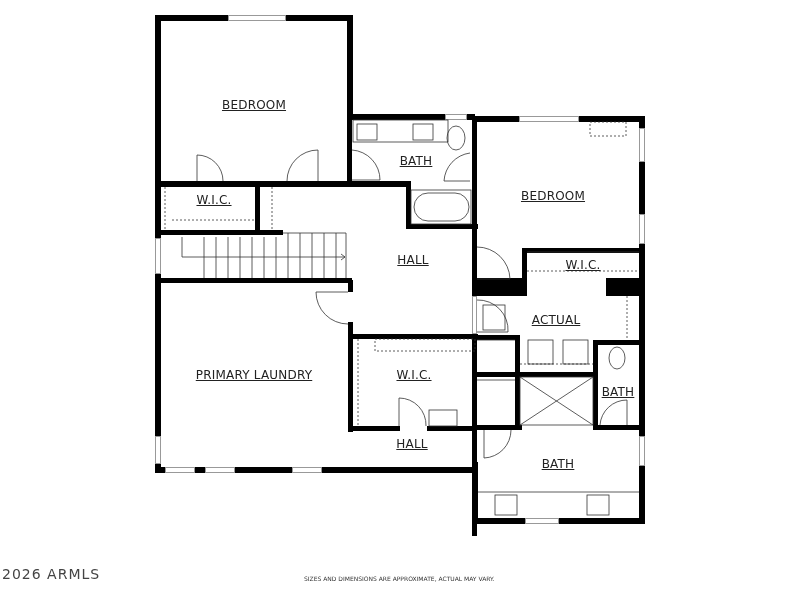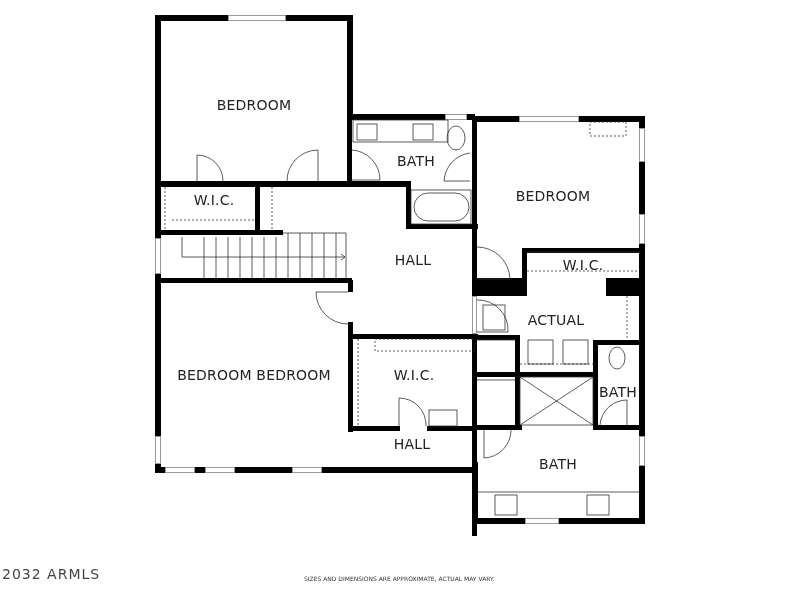--- a/index.html
+++ b/index.html
@@ -1,20 +1,20 @@
 <!DOCTYPE html>
 <html><head>
 <meta charset="utf-8">
 <style>
   html, body { margin:0; padding:0; background:#ffffff; }
   body { width:800px; height:600px; position:relative; overflow:hidden; font-family:"DejaVu Sans", sans-serif; }
   .plan { position:absolute; left:0; top:0; width:800px; height:600px; }
   .w { position:absolute; background:#000; }
   .win { position:absolute; background:#fff; border:1px solid #999; box-sizing:border-box; }
-  .lbl { position:absolute; font-size:14px; color:#222; letter-spacing:0.2px; white-space:nowrap; transform:translate(-50%,-50%); }
+  .lbl { position:absolute; font-size:12px; color:#222; letter-spacing:0.2px; white-space:nowrap; transform:translate(-50%,-50%);text-decoration:underline; }
   .foot-left { position:absolute; left:2px; top:566px; font-size:14px; color:#444; letter-spacing:1px; font-family:"DejaVu Sans", sans-serif; }
   .foot-right { position:absolute; left:304px; top:575px; font-size:6px; color:#333; font-family:"DejaVu Sans", sans-serif; }
   svg.overlay { position:absolute; left:0; top:0; }
 </style>
 </head>
 <body>
 
 <div class="plan">
 
   <div class="w" style="left:155px;top:15px;width:198px;height:6px;"></div>
@@ -158,21 +158,21 @@
     </g>
   </svg>
 
   <div class="lbl" style="left:254px;top:105px;">BEDROOM</div>
   <div class="lbl" style="left:416px;top:161px;">BATH</div>
   <div class="lbl" style="left:553px;top:196px;">BEDROOM</div>
   <div class="lbl" style="left:214px;top:200px;">W.I.C.</div>
   <div class="lbl" style="left:413px;top:260px;">HALL</div>
   <div class="lbl" style="left:583px;top:265px;">W.I.C.</div>
   <div class="lbl" style="left:556px;top:320px;">ACTUAL</div>
-  <div class="lbl" style="left:254px;top:375px;">BEDROOM BEDROOM</div>
+  <div class="lbl" style="left:254px;top:375px;">PRIMARY LAUNDRY</div>
   <div class="lbl" style="left:414px;top:375px;">W.I.C.</div>
   <div class="lbl" style="left:618px;top:392px;">BATH</div>
   <div class="lbl" style="left:412px;top:444px;">HALL</div>
   <div class="lbl" style="left:558px;top:464px;">BATH</div>
 </div>
 
-<div class="foot-left">2032 ARMLS</div>
+<div class="foot-left">2026 ARMLS</div>
 <div class="foot-right">SIZES AND DIMENSIONS ARE APPROXIMATE, ACTUAL MAY VARY.</div>
 
 </body></html>

